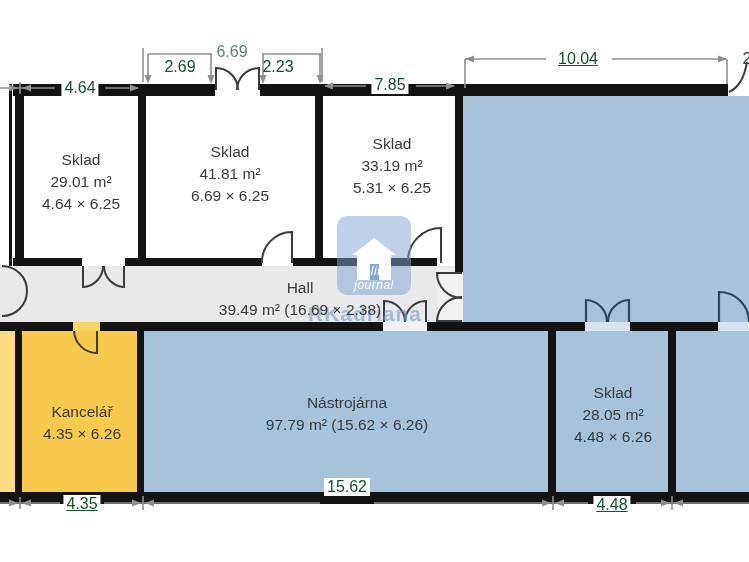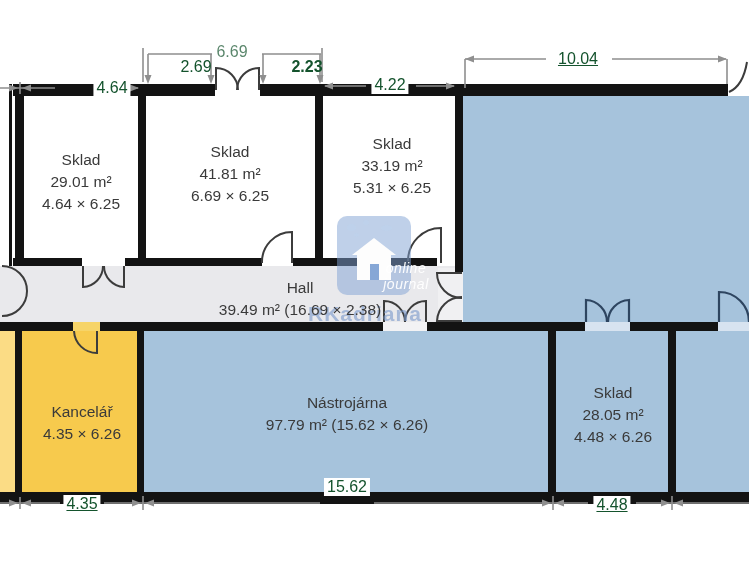--- a/index.html
+++ b/index.html
@@ -19,38 +19,38 @@
     position:absolute;z-index:3;transform:translate(-50%,-50%);
     text-align:center;color:#3a3a3a;font-size:15.5px;line-height:22px;
     white-space:nowrap;
   }
   .dim{
     position:absolute;z-index:3;transform:translate(-50%,-50%);
     font-size:16px;color:#14532d;background:#ffffff;padding:0 3px;
     white-space:nowrap;
   }
   .dim.faded{opacity:.7;background:transparent;}
-  .dim.no-bg{background:transparent;margin-left:16px;}
+  .dim.no-bg{background:transparent;}
   
   #watermark{position:absolute;z-index:2;left:0;top:0;width:100%;height:100%;pointer-events:none;}
   .wm-badge{
     position:absolute;left:337px;top:216px;width:74px;height:79px;
     background:rgba(128,162,212,0.50);border-radius:10px;
   }
   .wm-bubble{position:absolute;border-radius:50%;background:rgba(190,210,235,0.75);}
   .wm-house-roof{
     position:absolute;left:15px;top:22px;width:0;height:0;
     border-left:22px solid transparent;border-right:22px solid transparent;
     border-bottom:17px solid #fdfdfd;
   }
   .wm-house-body{position:absolute;left:20px;top:38px;width:34px;height:26px;background:#fdfdfd;}
   .wm-house-door{position:absolute;left:33px;top:48px;width:9px;height:16px;background:rgba(128,162,212,0.95);}
   .wm-tagline{
     position:absolute;left:0;bottom:3px;width:100%;text-align:center;
-    font-size:14px;font-style:italic;color:rgba(255,255,255,0.95);letter-spacing:.5px;padding-left:32px;
+    font-size:12px;font-style:italic;color:rgba(255,255,255,0.95);letter-spacing:.5px;
   }
   .wm-brand{
     position:absolute;left:308px;top:302px;font-size:21px;font-weight:600;
     color:rgba(122,153,203,0.62);letter-spacing:1px;
   }
 </style>
 </head>
 <body>
 
 <div id="plan">
@@ -190,24 +190,24 @@
   <div class="room-label" style="left:347px;top:414px;">
     <div>Nástrojárna</div>
     <div>97.79 m² (15.62 × 6.26)</div>
   </div>
   <div class="room-label" style="left:613px;top:415px;">
     <div>Sklad</div>
     <div>28.05 m²</div>
     <div>4.48 × 6.26</div>
   </div>
 
-  <span class="dim" style="left:80px;top:88px;margin-left:32px;">4.64</span>
+  <span class="dim" style="left:80px;top:88px;">4.64</span>
   <span class="dim no-bg" style="left:180px;top:67px;">2.69</span>
   <span class="dim faded" style="left:232px;top:52px;">6.69</span>
-  <span class="dim no-bg" style="left:291px;top:67px;font-weight:bold;">2.23</span>
-  <span class="dim" style="left:390px;top:85px;">4.22</span>
+  <span class="dim no-bg" style="left:278px;top:67px;">2.23</span>
+  <span class="dim" style="left:390px;top:85px;">7.85</span>
   <span class="dim" style="left:578px;top:59px;text-decoration:underline;">10.04</span>
   <span class="dim no-bg" style="left:747px;top:59px;">2</span>
   <span class="dim" style="left:82px;top:504px;text-decoration:underline;">4.35</span>
   <span class="dim" style="left:347px;top:487px;">15.62</span>
   <span class="dim" style="left:612px;top:505px;text-decoration:underline;">4.48</span>
 
 </div>
 
 </body></html>

